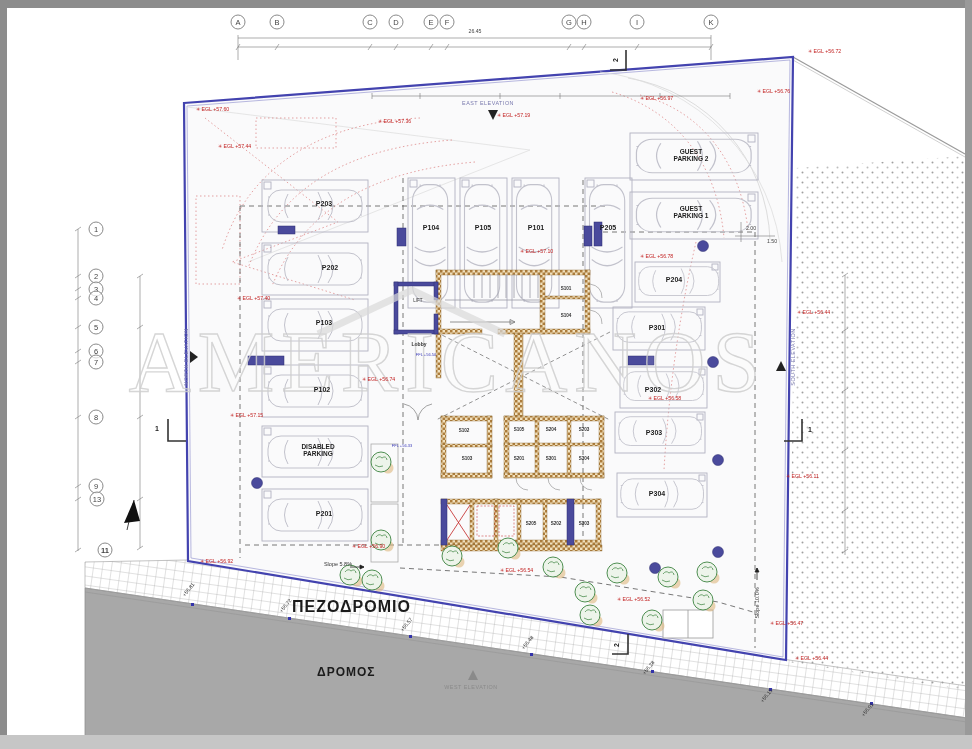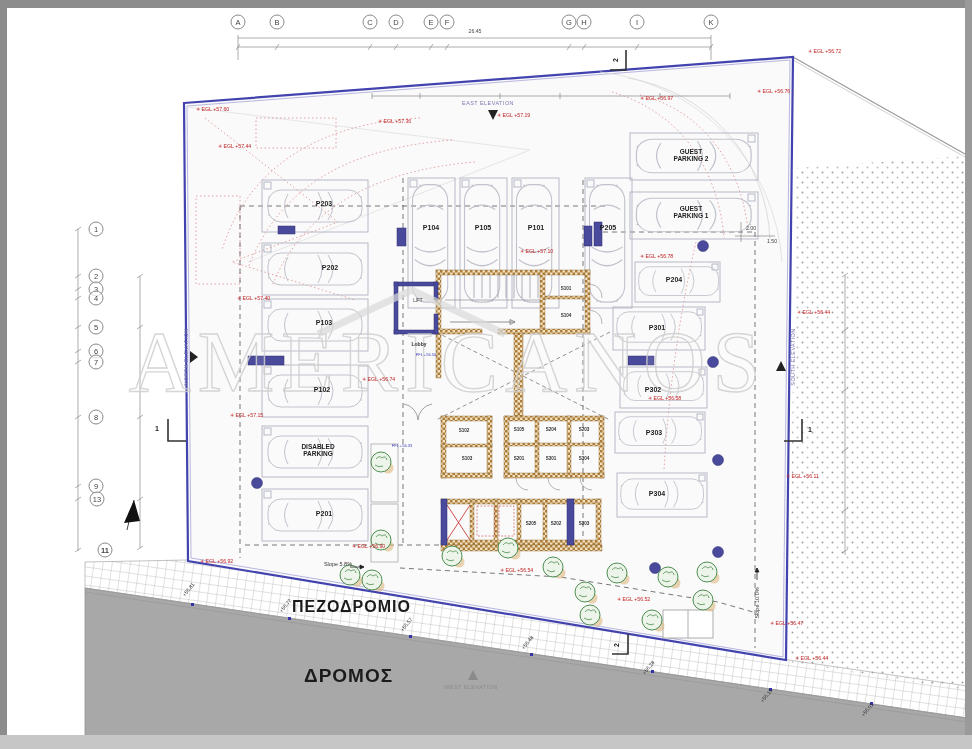--- a/index.html
+++ b/index.html
@@ -343,21 +343,21 @@
     <rect x="0" y="735" width="972" height="14" fill="#c6c6c6"></rect>
   </g>
 </svg>
 
 <div class="wm" style="left:448px;top:362px;font-size:86px;">AMERICANOS</div>
 <svg width="972" height="749" style="pointer-events:none">
   <polyline points="318,334 412,290 505,334" fill="none" stroke="#d8d8d8" stroke-width="7" opacity="0.7"></polyline>
 </svg>
 
 <div class="greek" style="left:292px;top:598px;font-size:16px;">ΠΕΖΟΔΡΟΜΙΟ</div>
-<div class="greek" style="left:304px;top:665px;font-size:19px;">ΔΡΟΜΟΣ</div>
+<div class="greek" style="left:317px;top:665px;font-size:12px;">ΔΡΟΜΟΣ</div>
 
 <div id="labels">
       <div class="anno bub" style="left: 238px; top: 22px; transform: translate(-50%, -50%);">A</div>
       <div class="anno bub" style="left: 277px; top: 22px; transform: translate(-50%, -50%);">B</div>
       <div class="anno bub" style="left: 370px; top: 22px; transform: translate(-50%, -50%);">C</div>
       <div class="anno bub" style="left: 396px; top: 22px; transform: translate(-50%, -50%);">D</div>
       <div class="anno bub" style="left: 431px; top: 22px; transform: translate(-50%, -50%);">E</div>
       <div class="anno bub" style="left: 447px; top: 22px; transform: translate(-50%, -50%);">F</div>
       <div class="anno bub" style="left: 569px; top: 22px; transform: translate(-50%, -50%);">G</div>
       <div class="anno bub" style="left: 584px; top: 22px; transform: translate(-50%, -50%);">H</div>

